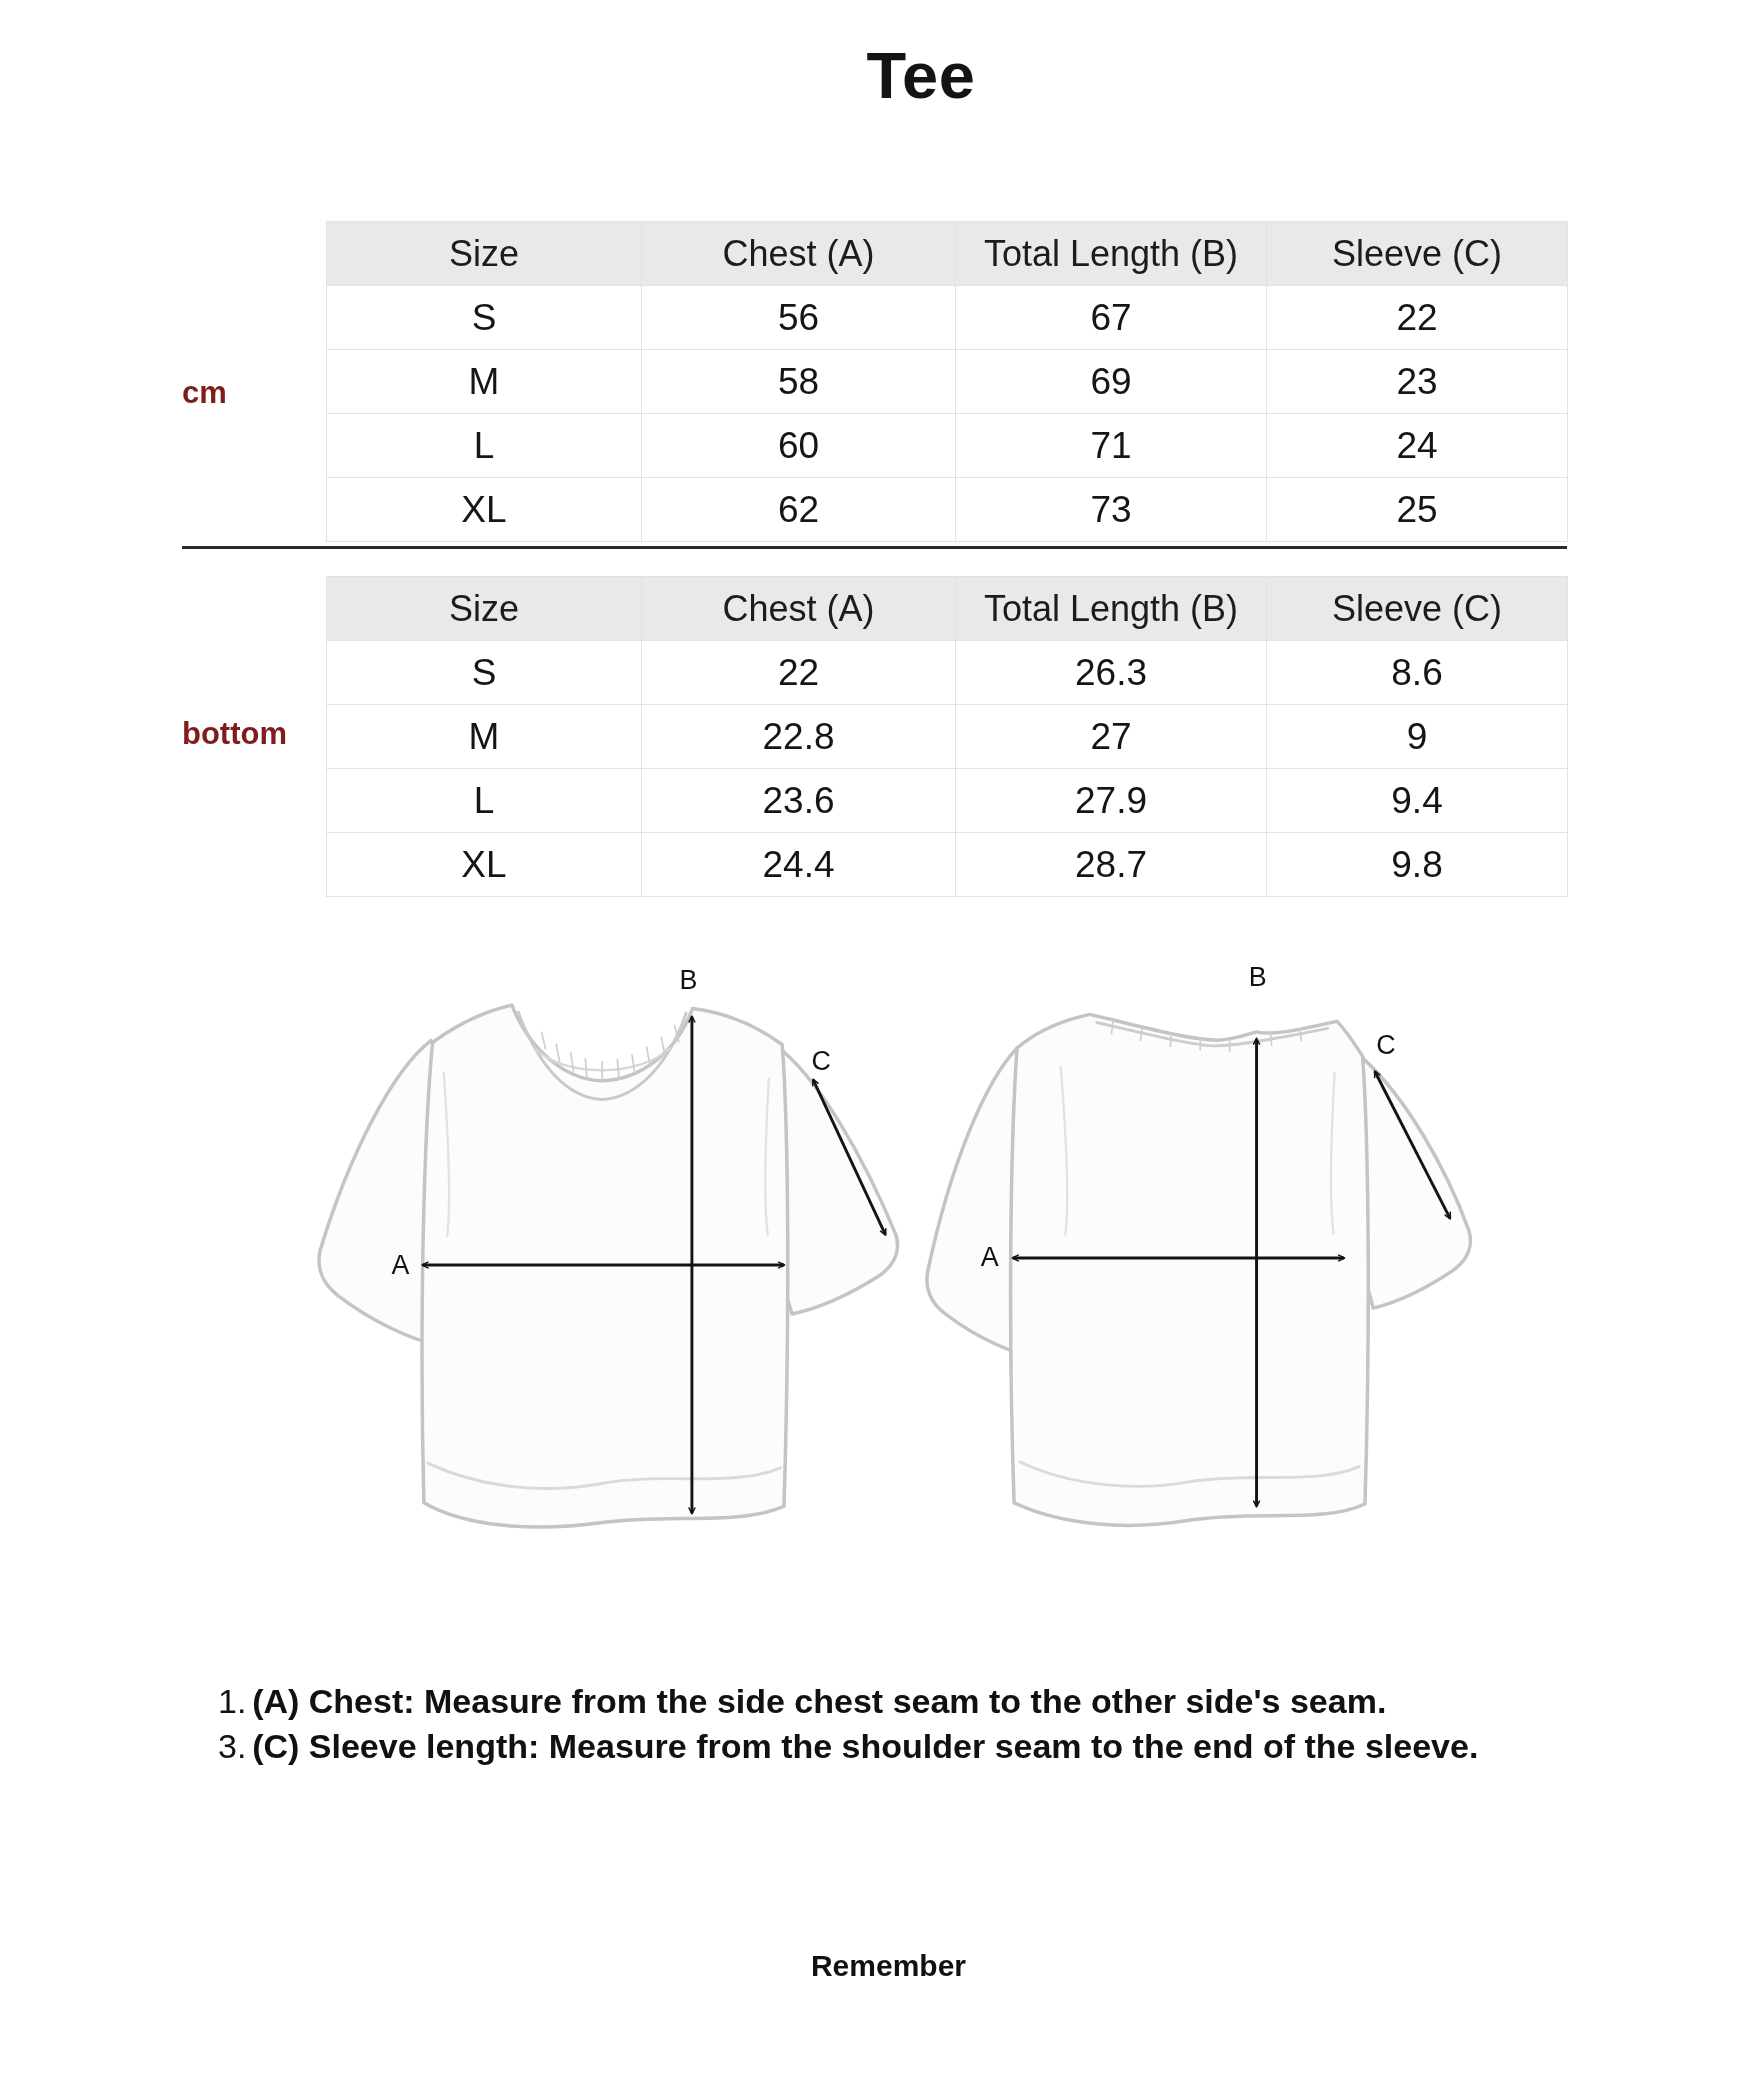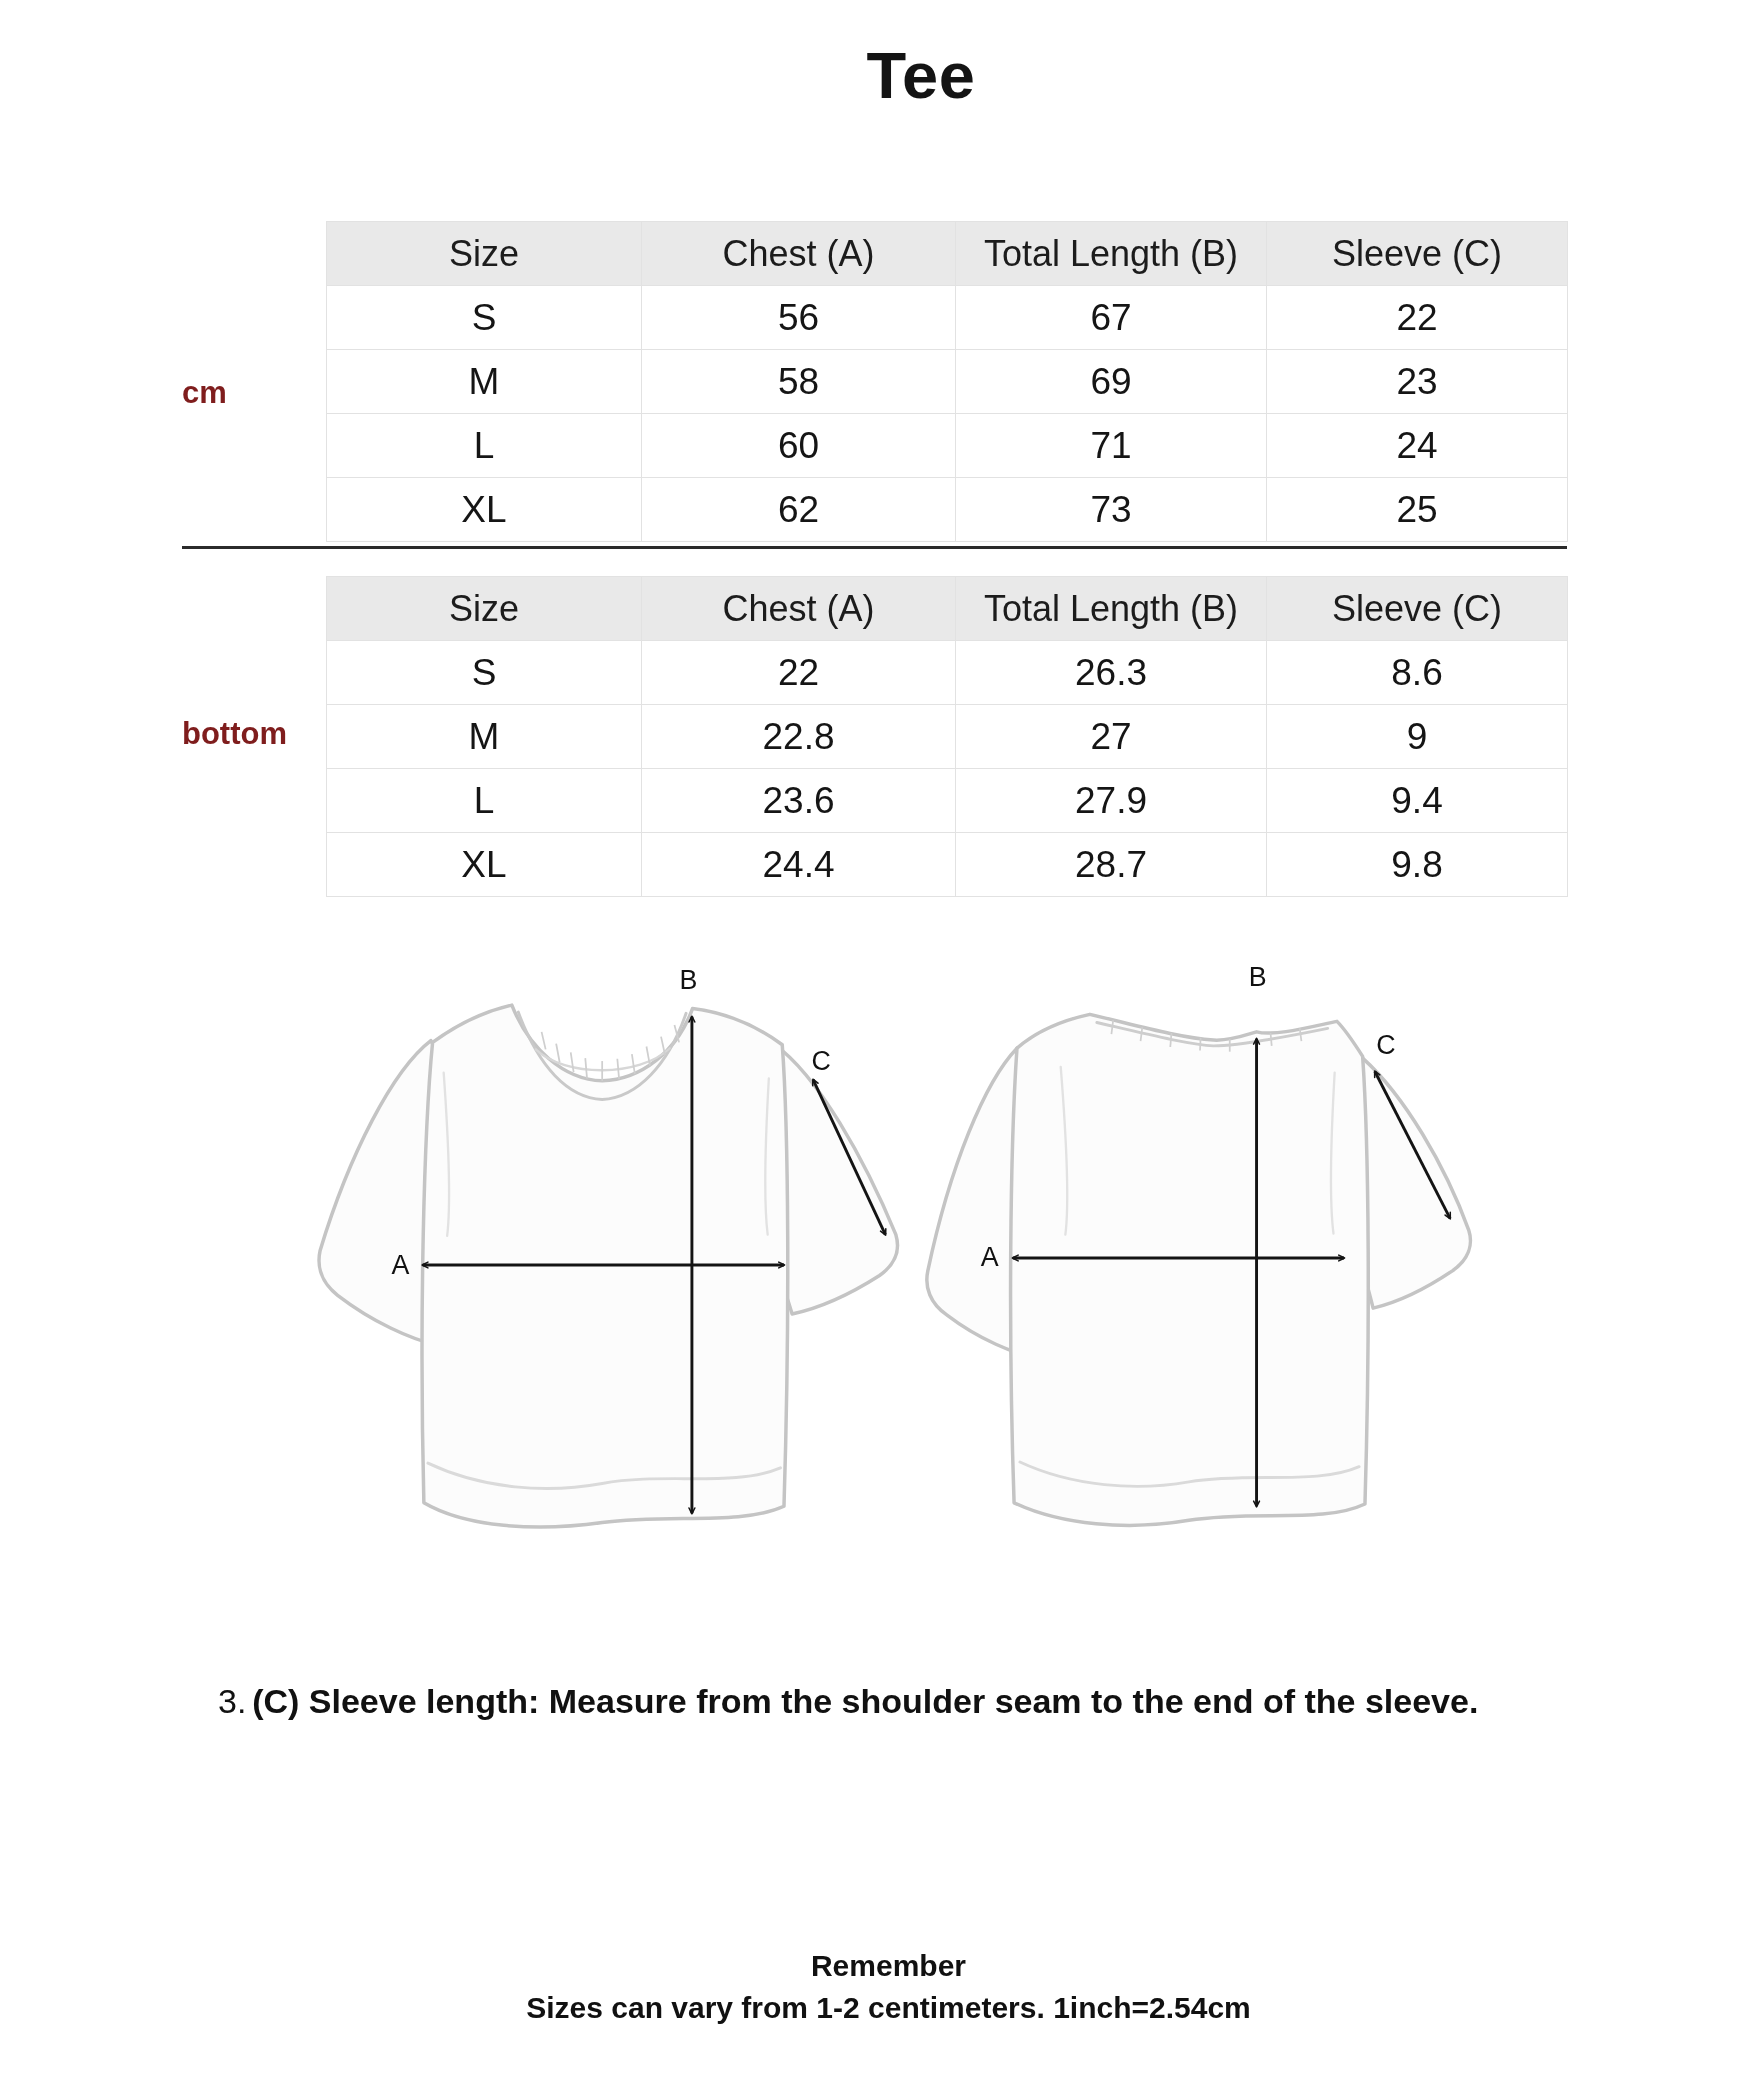--- a/index.html
+++ b/index.html
@@ -205,23 +205,25 @@
       <line x1="168" y1="518" x2="736" y2="518" marker-start="url(#ah)" marker-end="url(#ah)"></line>
       <line x1="789" y1="198" x2="918" y2="450" marker-start="url(#ah)" marker-end="url(#ah)"></line>
     </g>
     <text x="588" y="52" text-anchor="middle">B</text>
     <text x="128" y="532" text-anchor="middle">A</text>
     <text x="808" y="168" text-anchor="middle">C</text>
   </svg>
 
   <div class="abs notes">
     <div class="note-line">
+      <span class="note-num">1.</span><span class="note-text">(A) Chest: Measure from the side chest seam to the other side's seam.</span>
+    </div>
+    <div class="note-line">
       <span class="note-num">3.</span><span class="note-text">(C) Sleeve length: Measure from the shoulder seam to the end of the sleeve.</span>
     </div>
   </div>
 
   <div class="abs footer">
     <div class="footer-heading">Remember</div>
-    <div class="footer-note">Sizes can vary from 1-2 centimeters. 1inch=2.54cm</div>
   </div>
 
 </div>
 
 
 </body></html>

